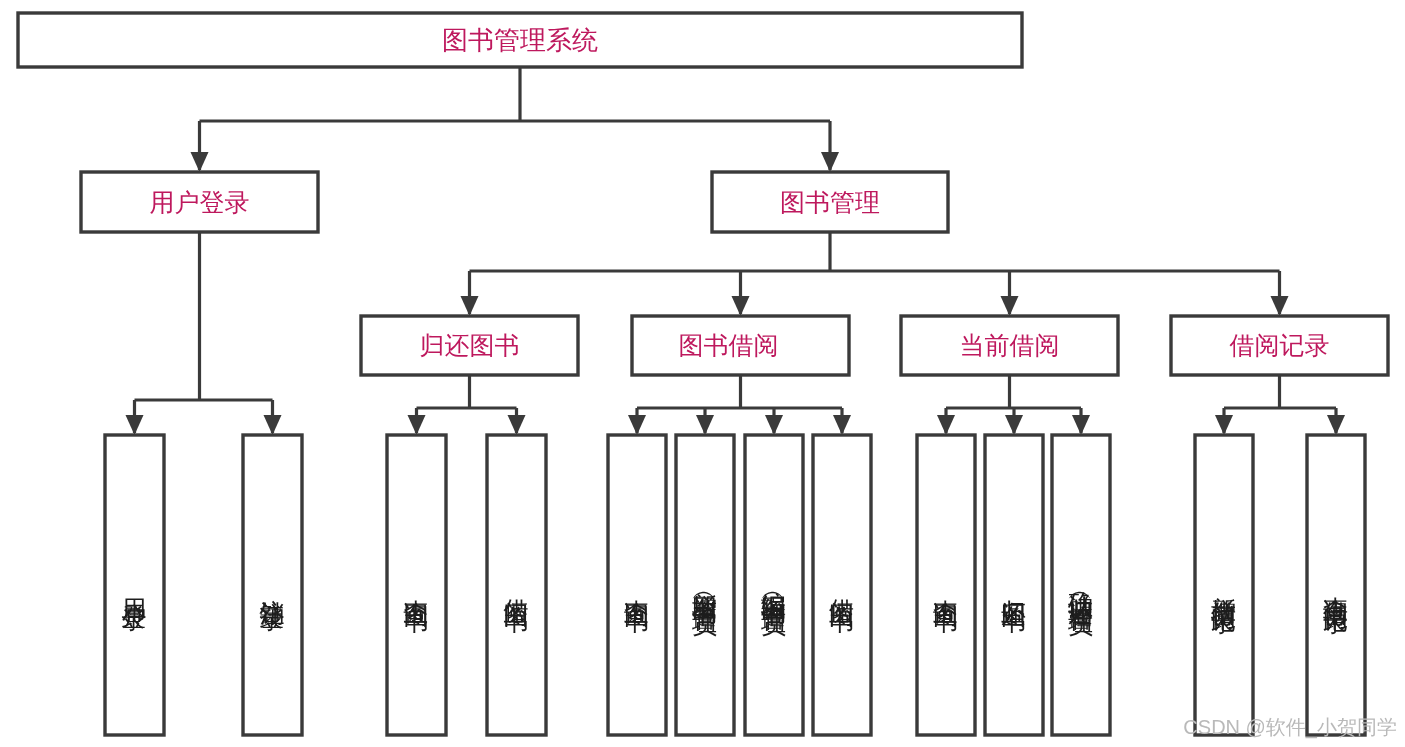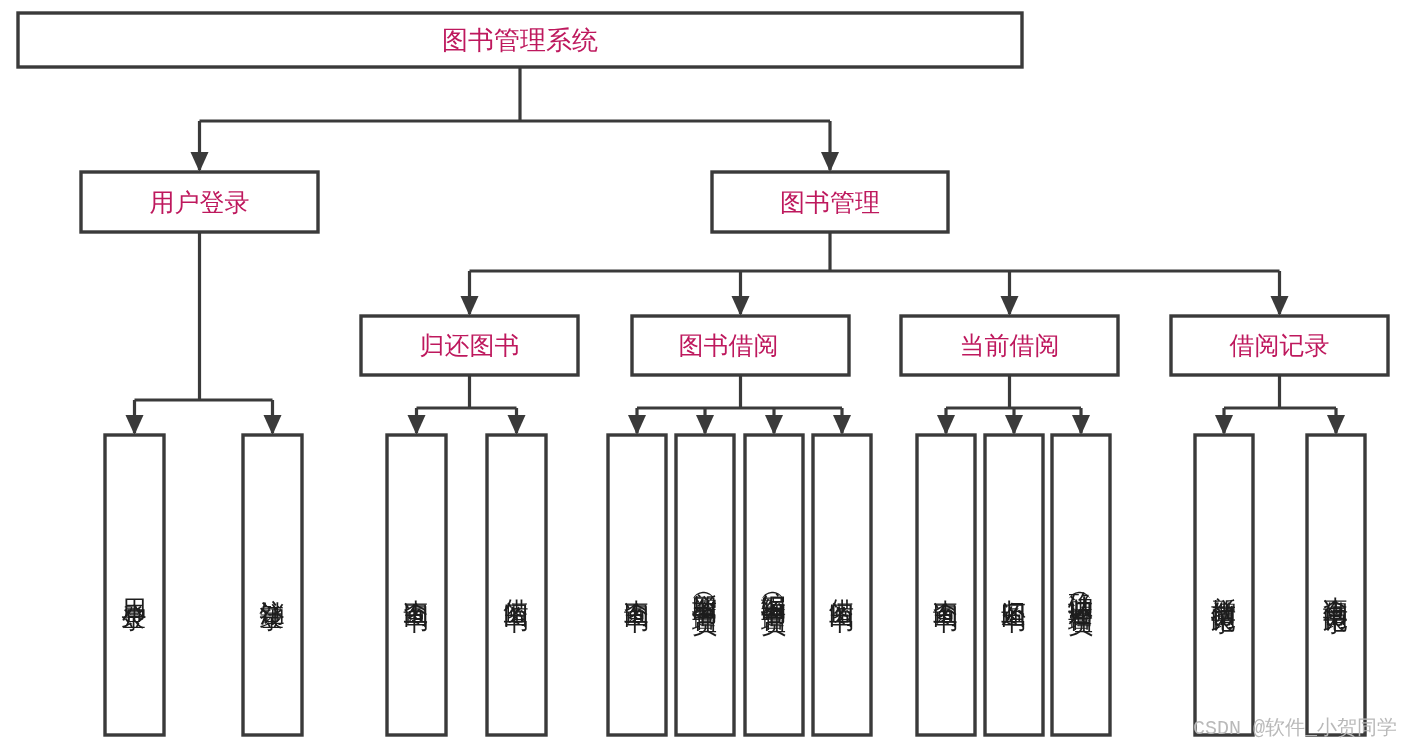--- a/index.html
+++ b/index.html
@@ -26,21 +26,21 @@
     position:absolute;display:flex;align-items:center;justify-content:center;
     pointer-events:none;
   }
   .htext{
     font-family:"Liberation Sans","DejaVu Sans",sans-serif;
     font-size:25px;color:#be185d;white-space:nowrap;
   }
   .htext.title{font-size:26px;}
   #watermark{
     position:absolute;right:8px;bottom:6px;
-    font-family:Liberation Mono, monospace;
+    font-family:Liberation Sans, sans-serif;
     font-size:20px;color:#b9b9b9;white-space:nowrap;text-align:right;
   }
 </style>
 </head>
 <body>
 
 <div id="diagram-root">
 
   <svg class="diagram" id="diagram-svg" viewBox="0 0 1405 747">
       <g>

